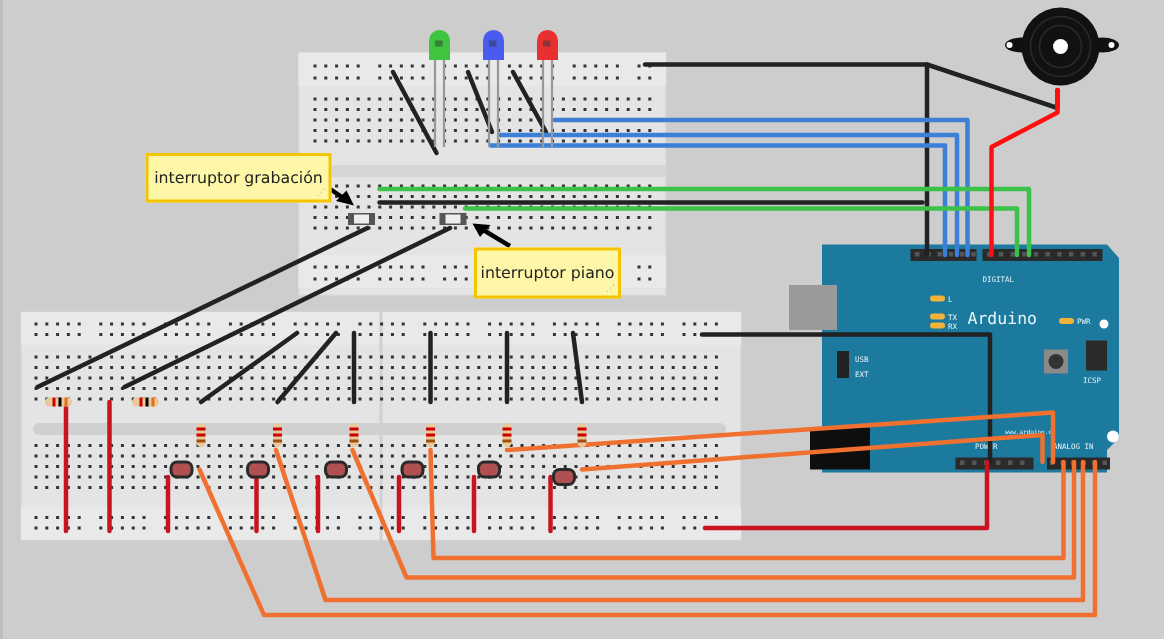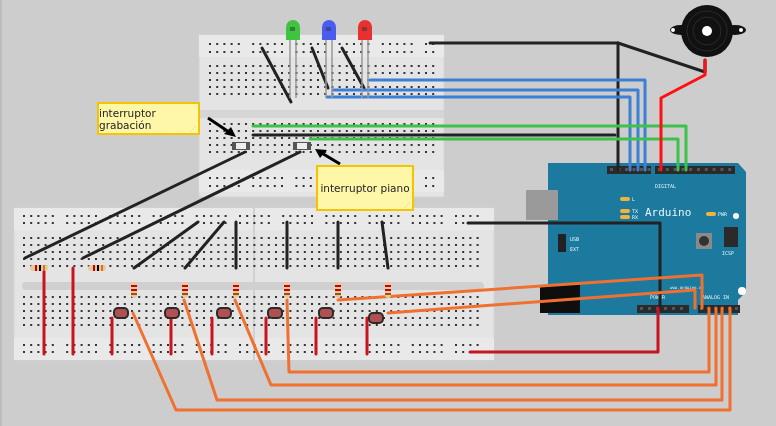--- a/index.html
+++ b/index.html
@@ -1510,21 +1510,21 @@
       </g>
 
     <g>
       <line x1="208" y1="118" x2="232" y2="134" stroke="#000" stroke-width="3"></line>
       <polygon points="236,137 224,134 231,127" fill="#000"></polygon>
       <line x1="340" y1="164" x2="320" y2="152" stroke="#000" stroke-width="3"></line>
       <polygon points="315,149 327,150 320,158" fill="#000"></polygon>
     </g>
   </svg>
 
-  <div class="note" style="left:97px;top:102px;width:103px;height:33px;">
+  <div class="note" style="left:97px;top:102px;width:124px;height:33px;">
     <span>interruptor grabación</span>
     <span class="grip">⋰</span>
   </div>
-  <div class="note" style="left:316px;top:165px;width:98px;height:46px;">
+  <div class="note" style="left:316px;top:165px;width:98px;height:34px;">
     <span>interruptor piano</span>
     <span class="grip">⋰</span>
   </div>
 </div>
 
 </body></html>

